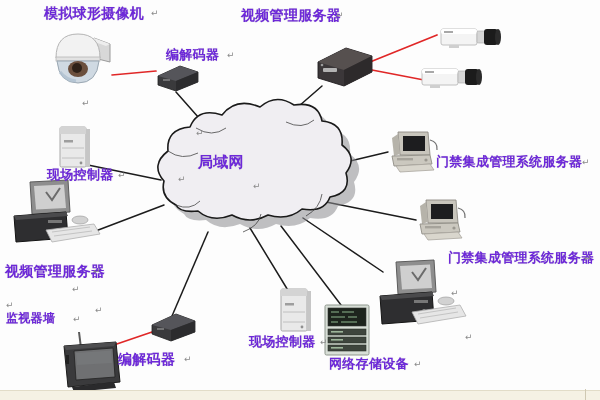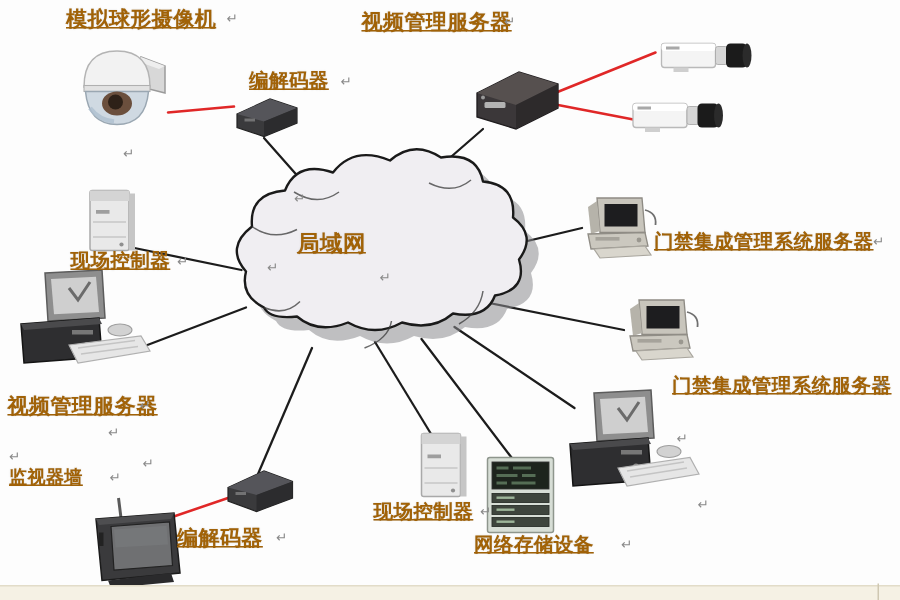--- a/index.html
+++ b/index.html
@@ -1,20 +1,20 @@
 <!DOCTYPE html>
 <html><head>
 <meta charset="utf-8">
 <style>
   html,body{margin:0;padding:0;background:#fff;}
   body{width:600px;height:400px;position:relative;overflow:hidden;
        font-family:"DejaVu Sans","Liberation Sans",sans-serif;background:#fdfdfd;}
   #stage{position:absolute;left:0;top:0;width:600px;height:400px;overflow:hidden;}
-  .lbl{position:absolute;font-weight:bold;color:#a16207;white-space:nowrap;
-       letter-spacing:.3px;line-height:1;text-shadow:0 0 1px rgba(120,120,120,.35);text-decoration:underline;}
+  .lbl{position:absolute;font-weight:bold;color:#6d28d9;white-space:nowrap;
+       letter-spacing:.3px;line-height:1;text-shadow:0 0 1px rgba(120,120,120,.35);}
   .pil{position:absolute;color:#8a8a8a;font-size:9px;font-weight:normal;}
   svg{position:absolute;left:0;top:0;}
   #links{z-index:1}
   .node{position:absolute;z-index:3}
   .botstrip{position:absolute;left:0;bottom:0;width:600px;height:9px;
             background:#f5f1e4;border-top:1px solid #e2dcc8;z-index:6}
   .botstrip:after{content:"";position:absolute;right:14px;top:-2px;width:1px;height:11px;background:#cfc8b2;}
 </style>
 </head>
 <body>
@@ -247,21 +247,21 @@
       <rect x="6" y="26" width="38" height="6" fill="#3e453d" stroke="#2b302a" stroke-width=".6"></rect>
       <rect x="6" y="34" width="38" height="6" fill="#3e453d" stroke="#2b302a" stroke-width=".6"></rect>
       <rect x="6" y="42" width="38" height="6" fill="#3e453d" stroke="#2b302a" stroke-width=".6"></rect>
       <g fill="#9db59a">
         <rect x="9" y="28" width="12" height="1.6"></rect>
           <rect x="9" y="36" width="12" height="1.6"></rect>
         <rect x="9" y="44" width="12" height="1.6"></rect>
       </g>
     </svg>
   </div>
-  <div class="lbl" style="left:316px;top:357px;font-size:13px;z-index:5">网络存储设备</div>
+  <div class="lbl" style="left:329px;top:357px;font-size:13px;z-index:5">网络存储设备</div>
   <span class="pil" style="left:414px;top:359px;z-index:5">↵</span>
 
   <div class="node" style="left:384px;top:128px;">
     <svg width="56" height="46">
 
       <path d="M14,4 L44,4 L46,27 L16,27 Z" fill="#c8c5bc" stroke="#8e8b84" stroke-width=".9"></path>
       <rect x="19" y="8" width="22" height="15" fill="#1d1d1f"></rect>
       <path d="M8,10 L14,6 L16,26 L10,28 Z" fill="#b6b3aa"></path>
 
       <path d="M46,12 q8,2 7,10" stroke="#6f6f6f" stroke-width="1.2" fill="none"></path>

